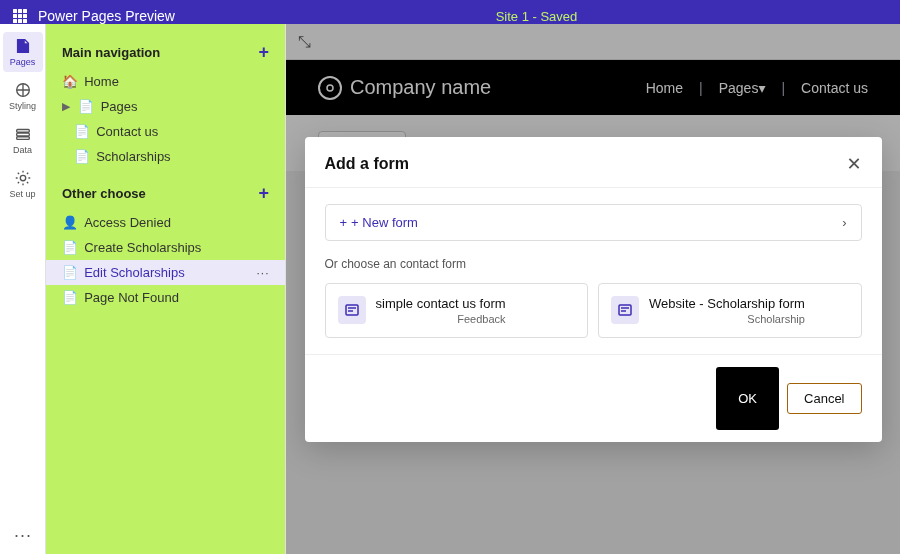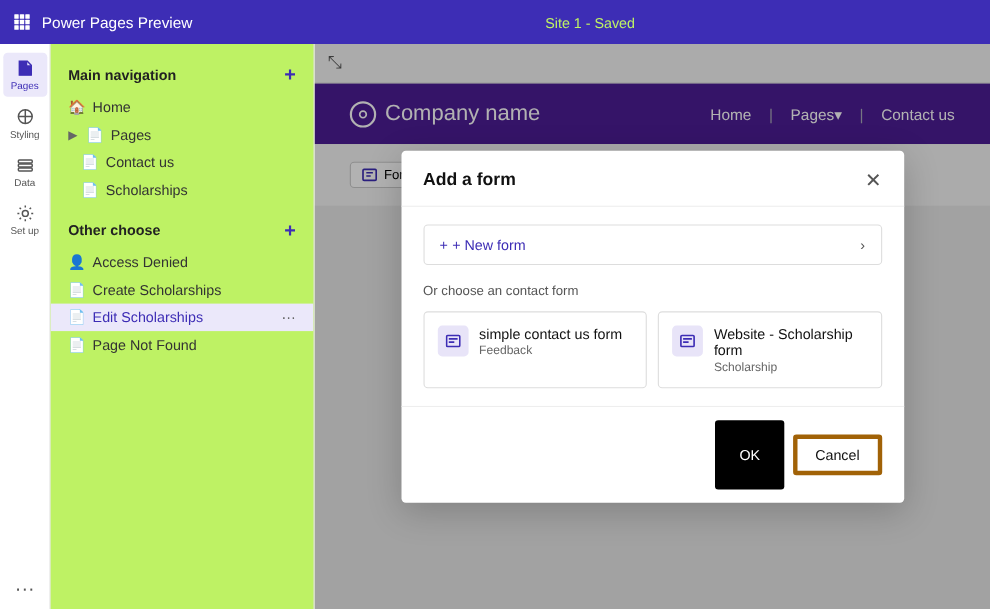--- a/index.html
+++ b/index.html
@@ -1,23 +1,23 @@
 <!DOCTYPE html>
 <html><head>
   <meta charset="utf-8">
   <style>
     * { box-sizing: border-box; margin: 0; padding: 0; }
     body { font-family: 'Segoe UI', sans-serif; font-size: 13px; background: #f3f2f1; height: 554px; width: 900px; overflow: hidden; display: flex; flex-direction: column; }
 
     
     .topbar {
-      height: 40px;
+      height: 24px;
       background: #3d2db5;
       display: flex;
-      align-items: center;
+      align-items: flex-end;
       padding: 0 12px;
       gap: 10px;
       flex-shrink: 0;
     }
     .topbar-grid-icon { color: #fff; font-size: 16px; display: flex; align-items: center; }
     .topbar-title { color: #fff; font-size: 14px; font-weight: 500; }
     .topbar-center { flex: 1; text-align: center; font-size: 13px; color: #bef264; }
 
     
     .main-layout { display: flex; flex: 1; overflow: hidden; }
@@ -102,21 +102,21 @@
       border-bottom: 1px solid #ddd;
       display: flex;
       align-items: center;
       padding: 0 12px;
       gap: 8px;
     }
     .preview-toolbar-icon { color: #555; cursor: pointer; font-size: 16px; }
 
     
     .website-preview {
-      background: #4c1d95;
+      background: #000000;
       height: 55px;
       display: flex;
       align-items: center;
       padding: 0 32px;
       margin: 0;
     }
     .website-preview-logo {
       display: flex;
       align-items: center;
       gap: 8px;
@@ -165,21 +165,21 @@
       display: flex;
       align-items: center;
       justify-content: center;
       z-index: 100;
     }
 
     
     .modal {
       background: #fff;
       border-radius: 4px;
-      width: 457px;
+      width: 577px;
       box-shadow: 0 8px 32px rgba(0,0,0,0.2);
       display: flex;
       flex-direction: column;
     }
     .modal-header {
       display: flex;
       align-items: center;
       justify-content: space-between;
       padding: 16px 20px 12px;
       border-bottom: 1px solid #eee;
@@ -193,21 +193,21 @@
       justify-content: space-between;
       border: 1px solid #ddd;
       border-radius: 4px;
       padding: 10px 14px;
       cursor: pointer;
       margin-bottom: 16px;
     }
     .new-form-left { display: flex; align-items: center; gap: 8px; color: #3d2db5; font-size: 13px; font-weight: 500; }
     .new-form-chevron { color: #555; }
     .or-choose { font-size: 12px; color: #555; margin-bottom: 12px; }
-    .form-cards { display: flex; gap: 10px; }
+    .form-cards { display: flex; gap: 10px; text-align: right; }
     .form-card {
       flex: 1;
       border: 1px solid #ddd;
       border-radius: 4px;
       padding: 12px;
       cursor: pointer;
       display: flex;
       align-items: flex-start;
       gap: 10px;
     }
@@ -236,21 +236,21 @@
       border: none;
       border-radius: 3px;
       padding: 24px 22px;
       font-size: 13px;
       cursor: pointer;
       font-weight: 500;
     }
     .btn-cancel {
       background: #fff;
       color: #111;
-      border: 4px solid #a16207;
+      border: 1px solid #a16207;
       border-radius: 3px;
       padding: 7px 16px;
       font-size: 13px;
       cursor: pointer;
     }
   </style>
 </head>
 <body>
 
 <div class="topbar">

